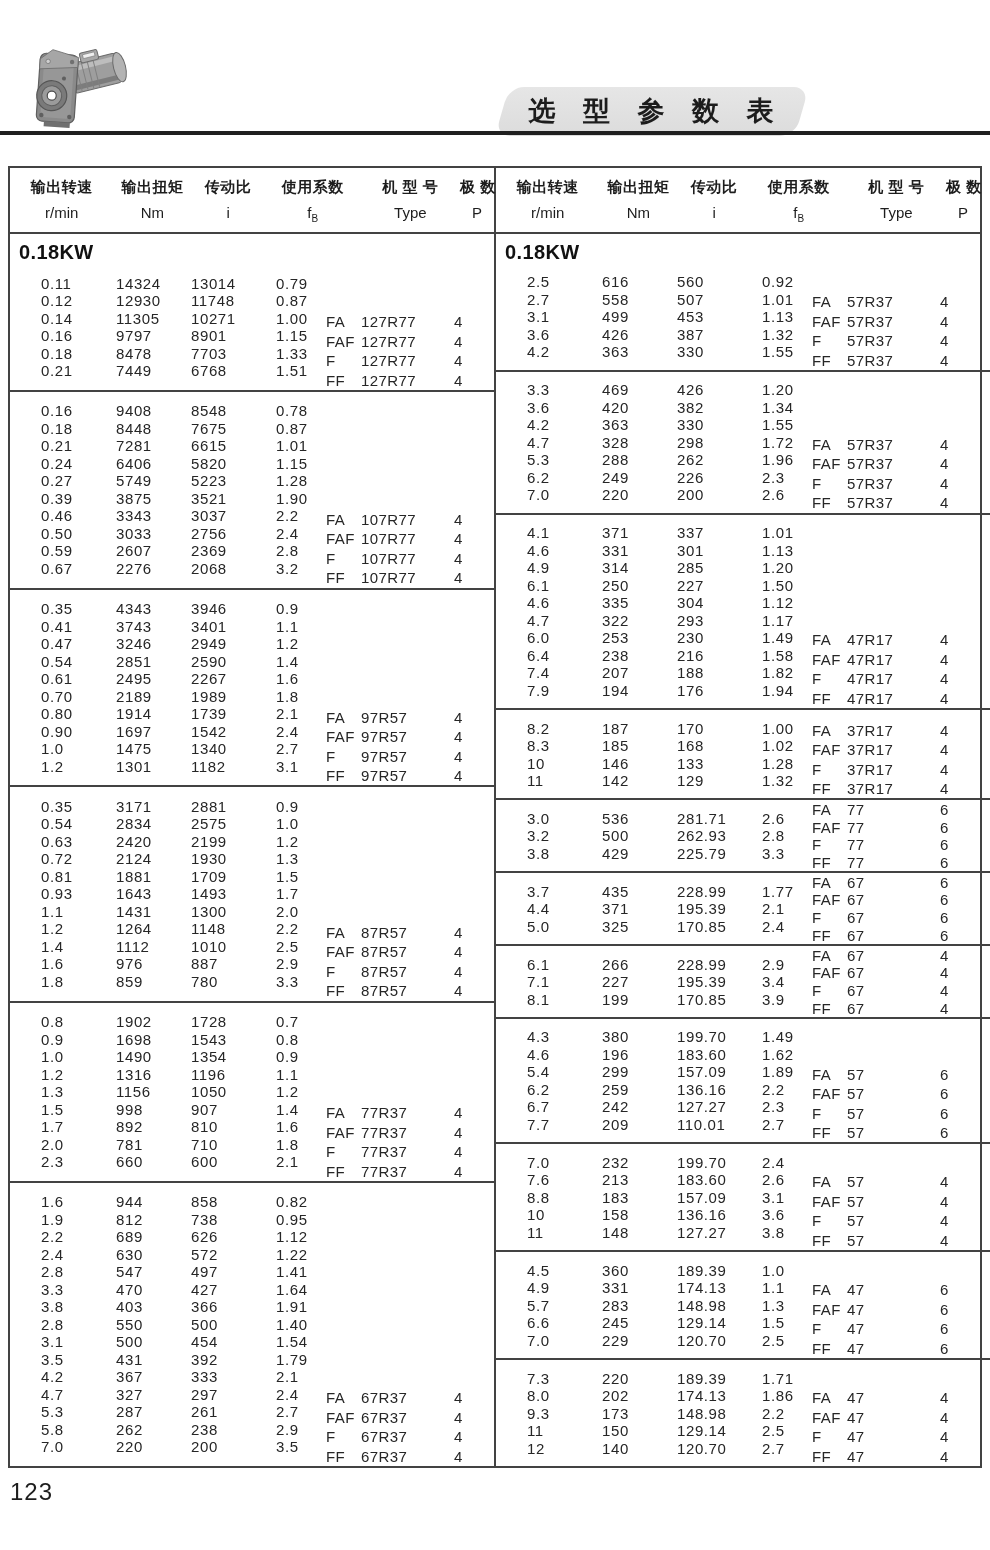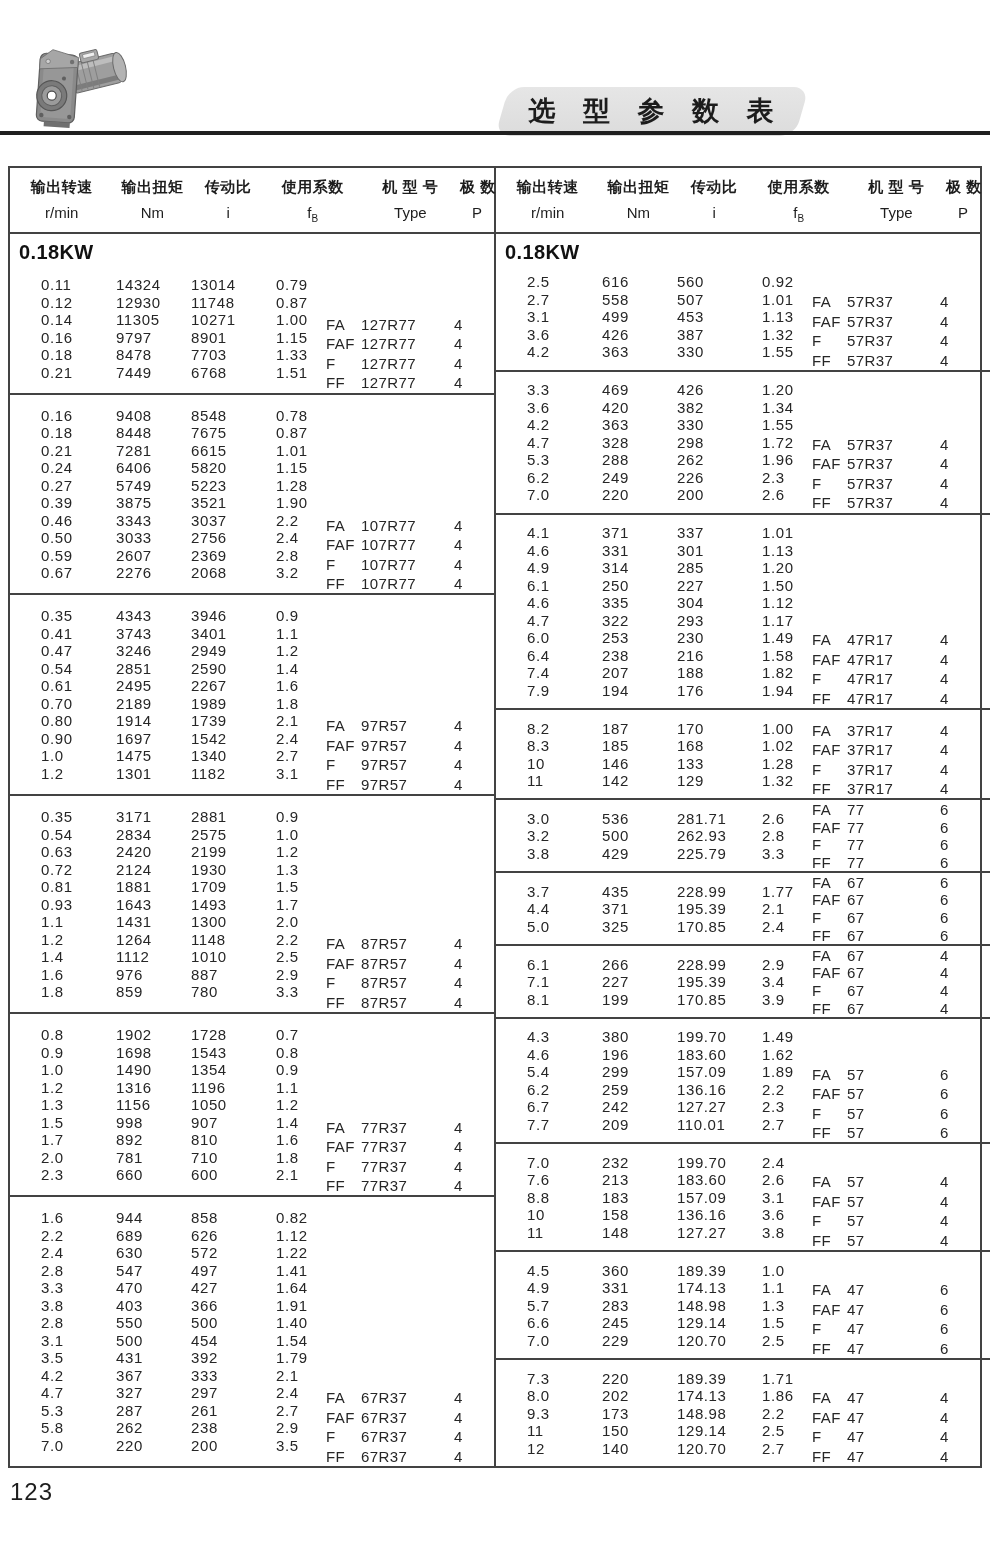--- a/index.html
+++ b/index.html
@@ -532,20 +532,26 @@
           </div>
           <div class="block last">
             <div class="rows">
               <div class="row">
                 <span class="c">1.6</span>
                 <span class="c">944</span>
                 <span class="c">858</span>
                 <span class="c">0.82</span>
               </div>
               <div class="row">
+                <span class="c">1.9</span>
+                <span class="c">812</span>
+                <span class="c">738</span>
+                <span class="c">0.95</span>
+              </div>
+              <div class="row">
                 <span class="c">2.2</span>
                 <span class="c">689</span>
                 <span class="c">626</span>
                 <span class="c">1.12</span>
               </div>
               <div class="row">
                 <span class="c">2.4</span>
                 <span class="c">630</span>
                 <span class="c">572</span>
                 <span class="c">1.22</span>

